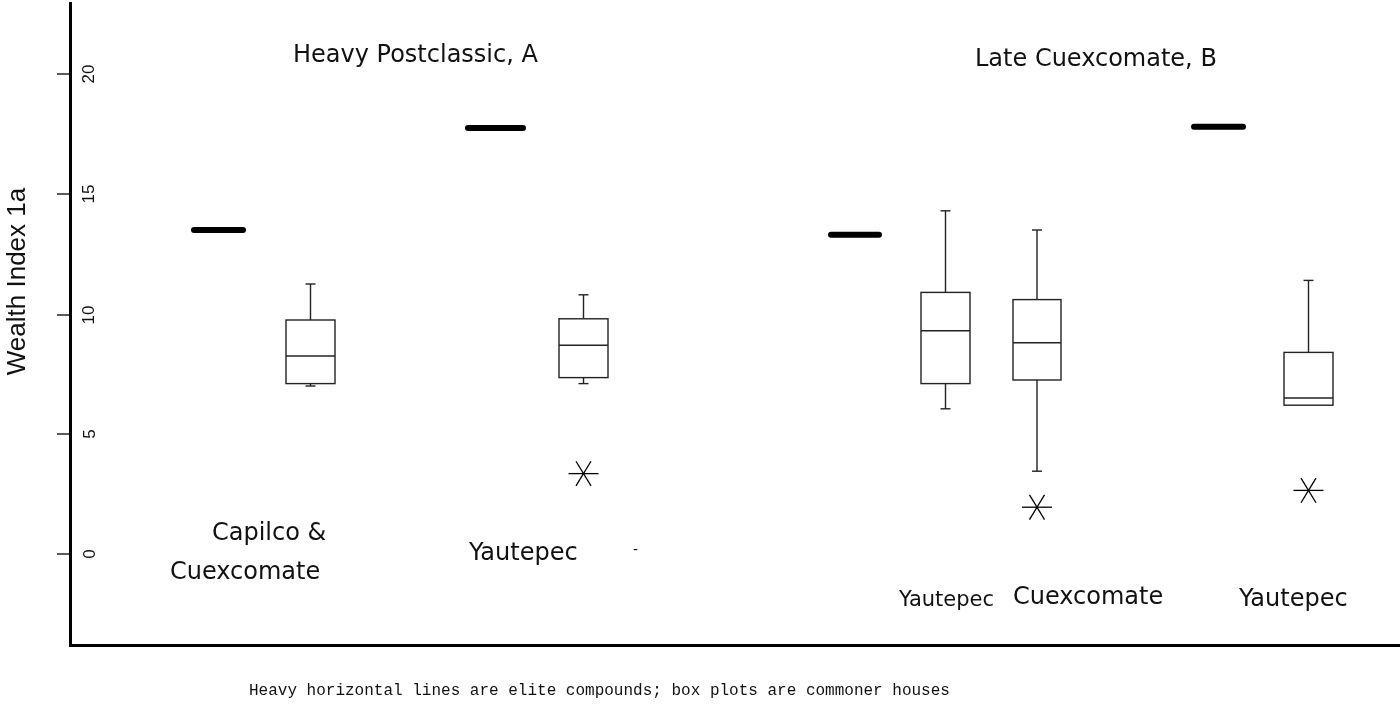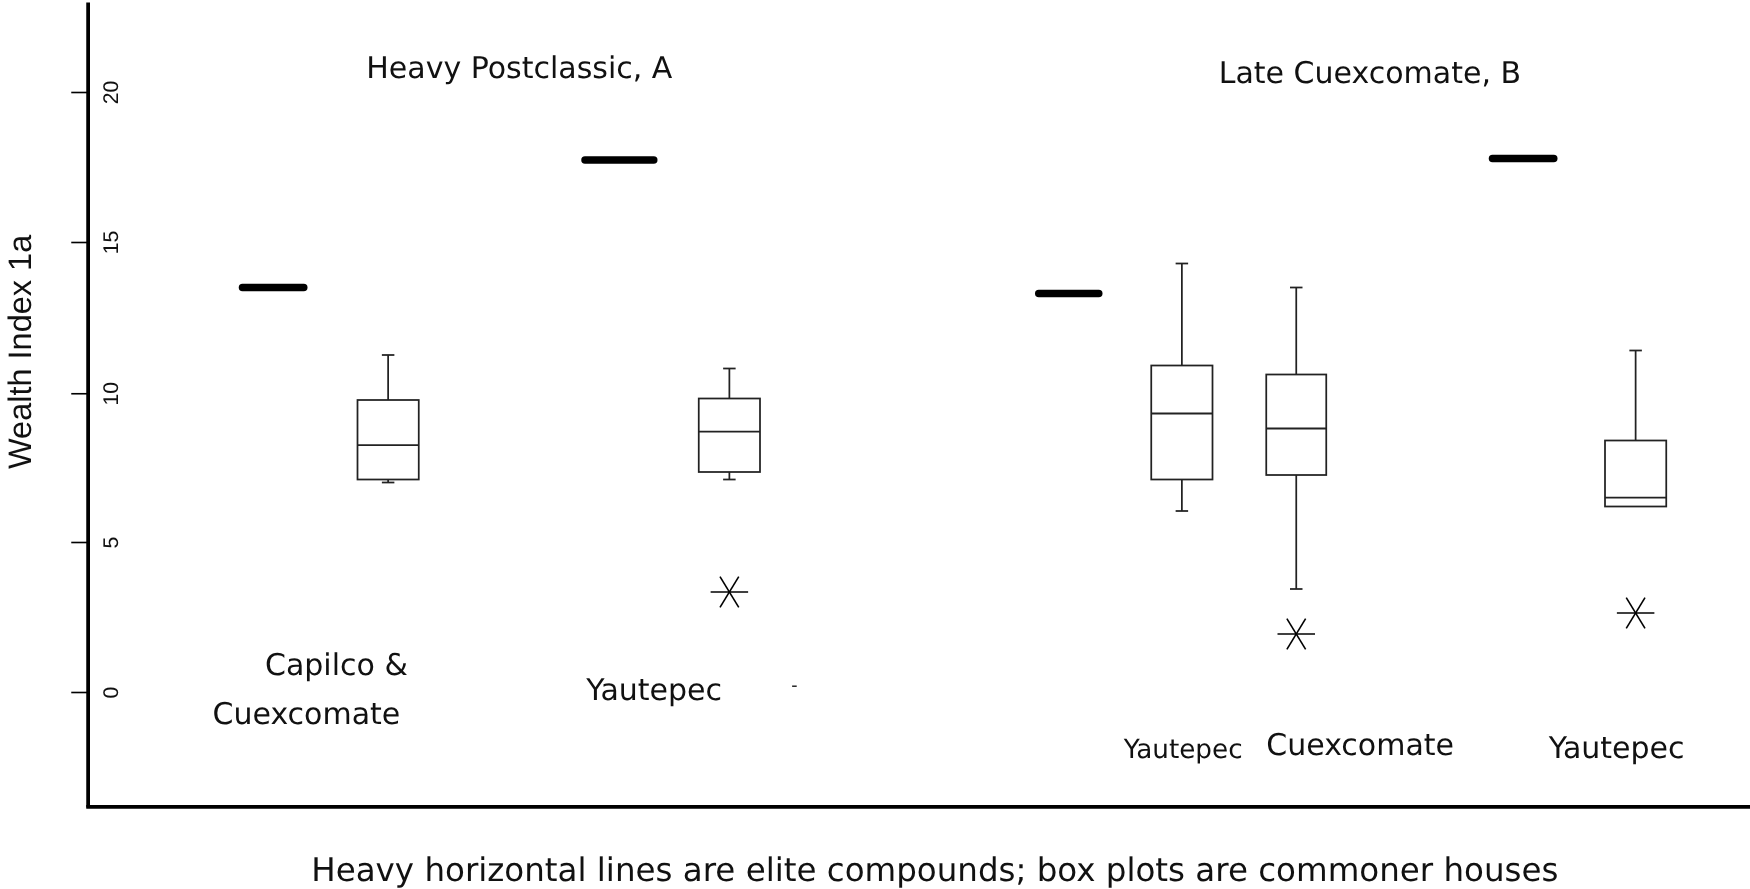--- a/index.html
+++ b/index.html
@@ -86,13 +86,13 @@
 <div class="lbl" style="left:975px; top:44px; font-size:24px;">Late Cuexcomate, B</div>
 
 <div class="lbl" style="left:170px; top:518px; font-size:24px;margin-left:42px;">Capilco &amp;</div>
 <div class="lbl" style="left:170px; top:557px; font-size:24px;">Cuexcomate</div>
 <div class="lbl" style="left:469px; top:538px; font-size:24px;">Yautepec</div>
 <div class="lbl" style="left:633px; top:541px; font-size:14px;">-</div>
 <div class="lbl" style="left:899px; top:587px; font-size:21px;">Yautepec</div>
 <div class="lbl" style="left:1013px; top:582px; font-size:24px;">Cuexcomate</div>
 <div class="lbl" style="left:1239px; top:584px; font-size:24px;">Yautepec</div>
 
-<div class="lbl" style="left:249px; top:682px; font-size:26px;">Heavy horizontal lines are elite compounds; box plots are commoner houses</div>
+<div class="lbl" style="left:249px; top:682px; font-size:16px;font-family:Liberation Mono, monospace;">Heavy horizontal lines are elite compounds; box plots are commoner houses</div>
 
 </body></html>

